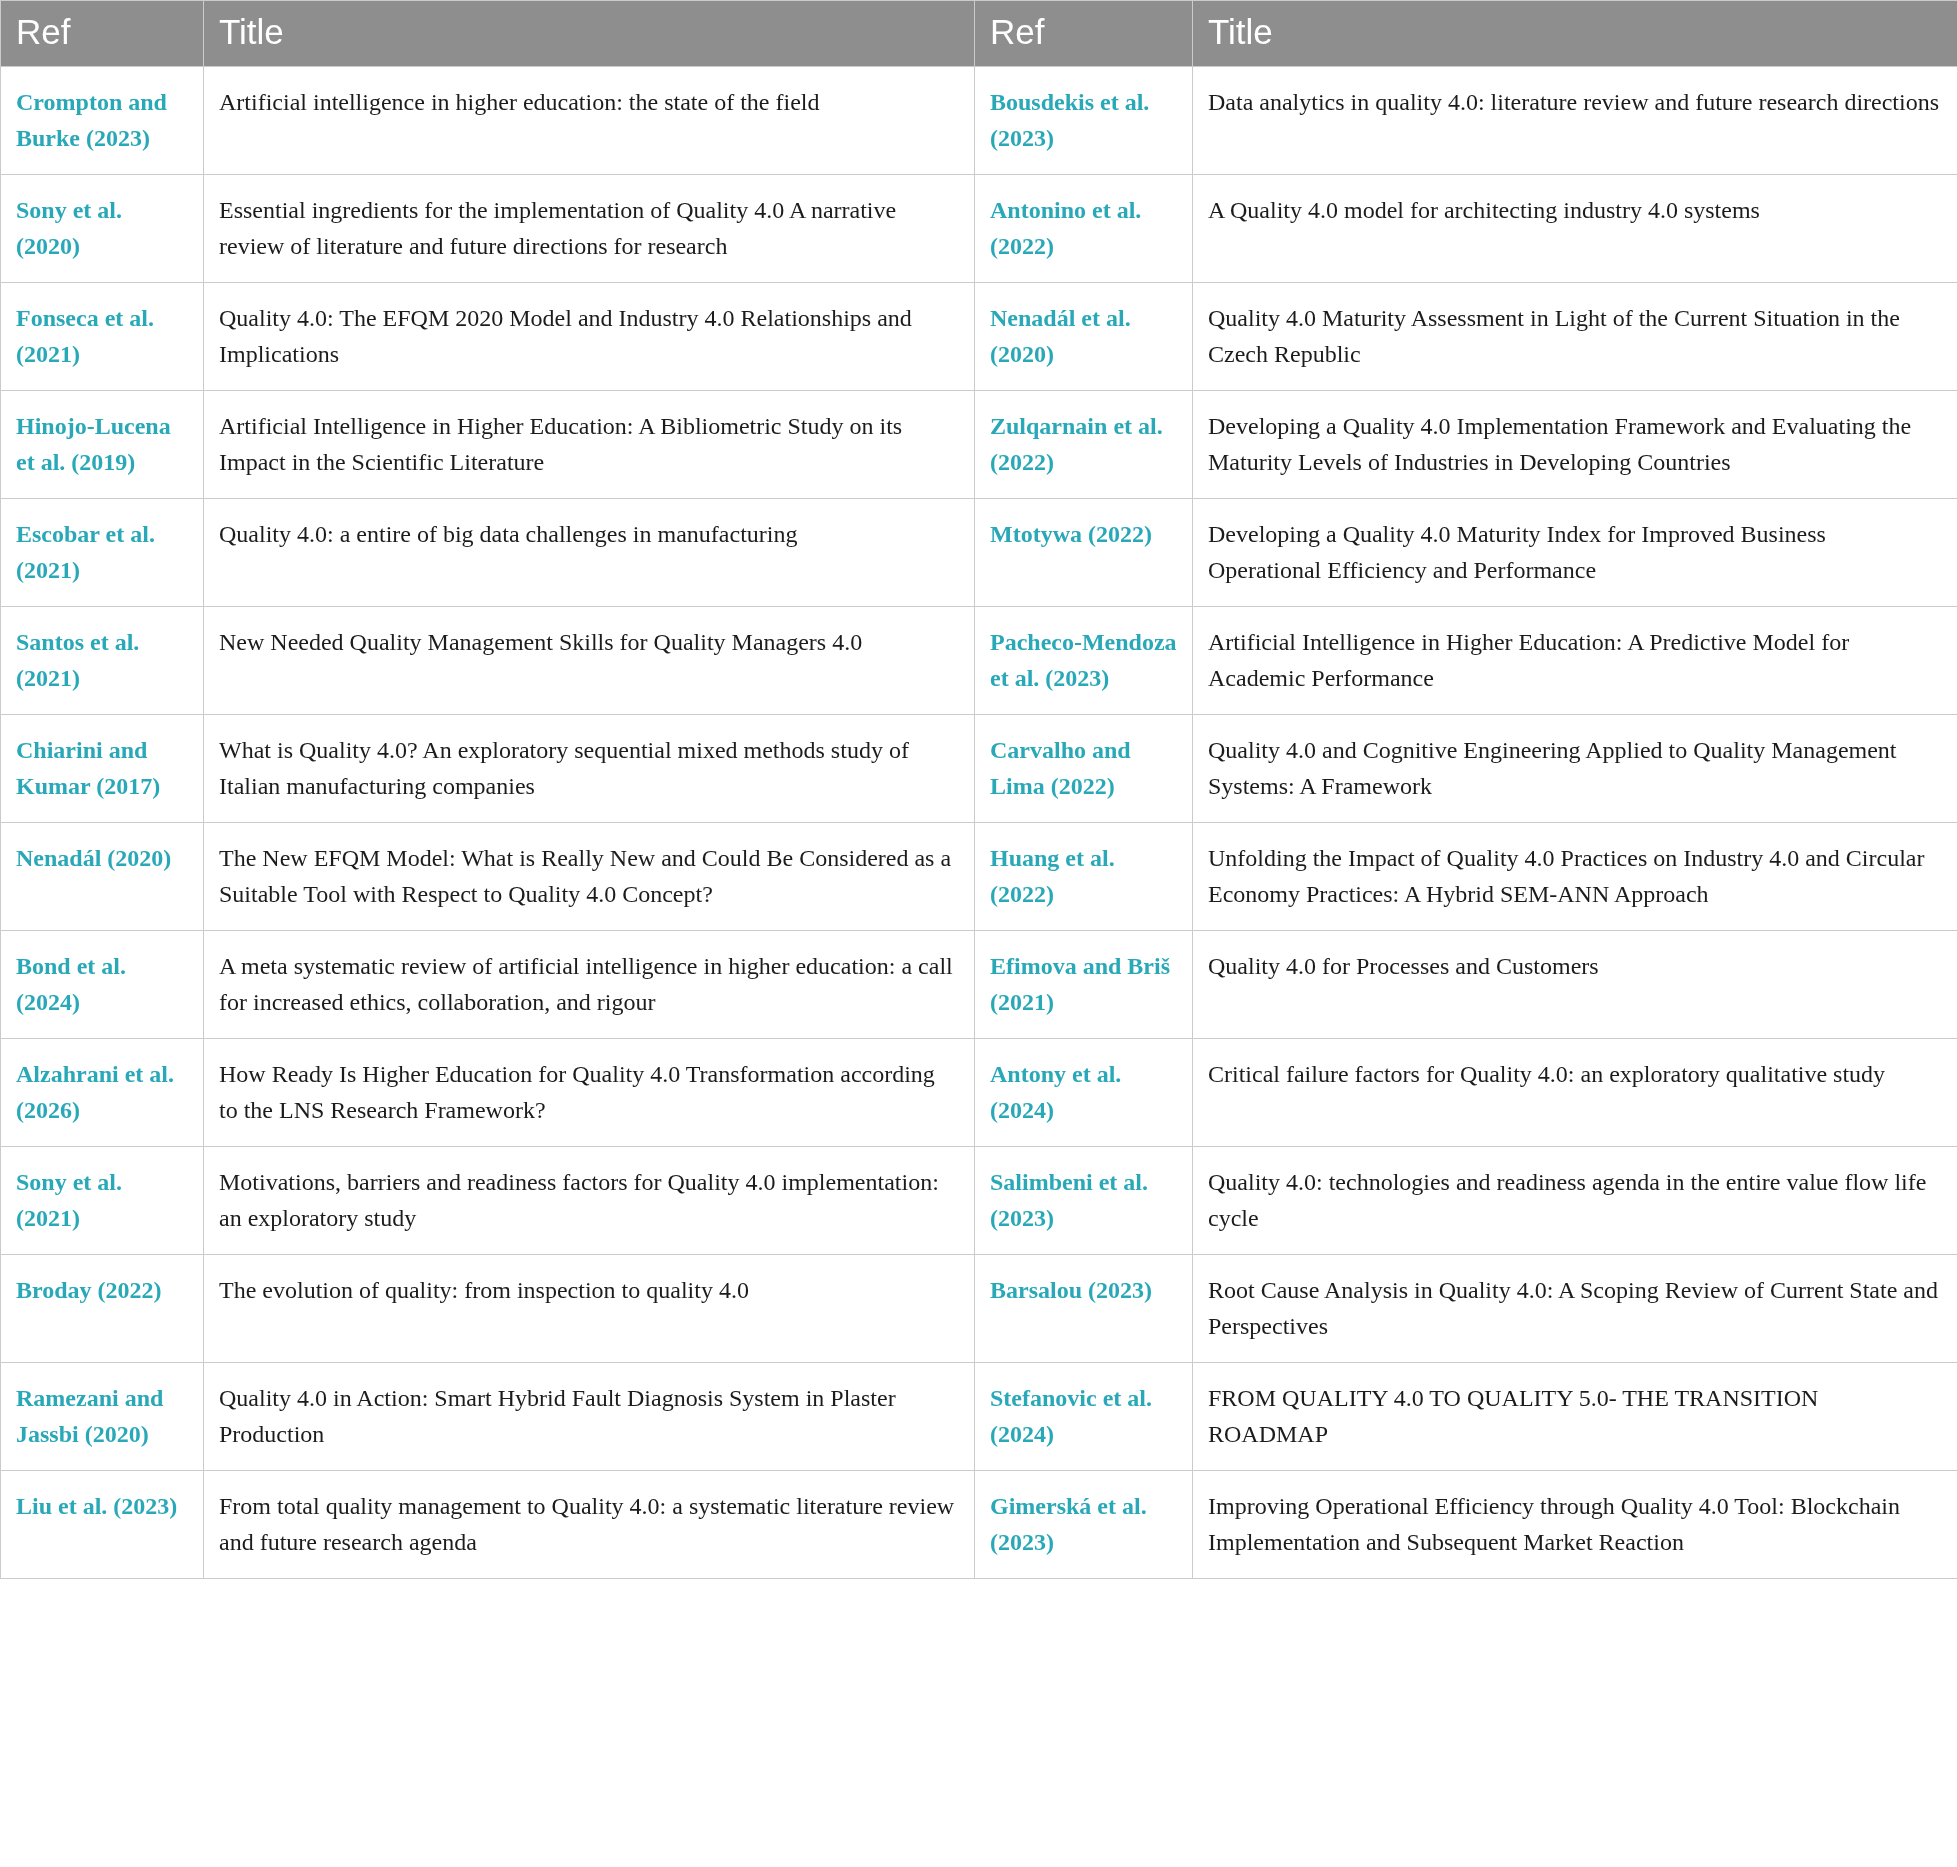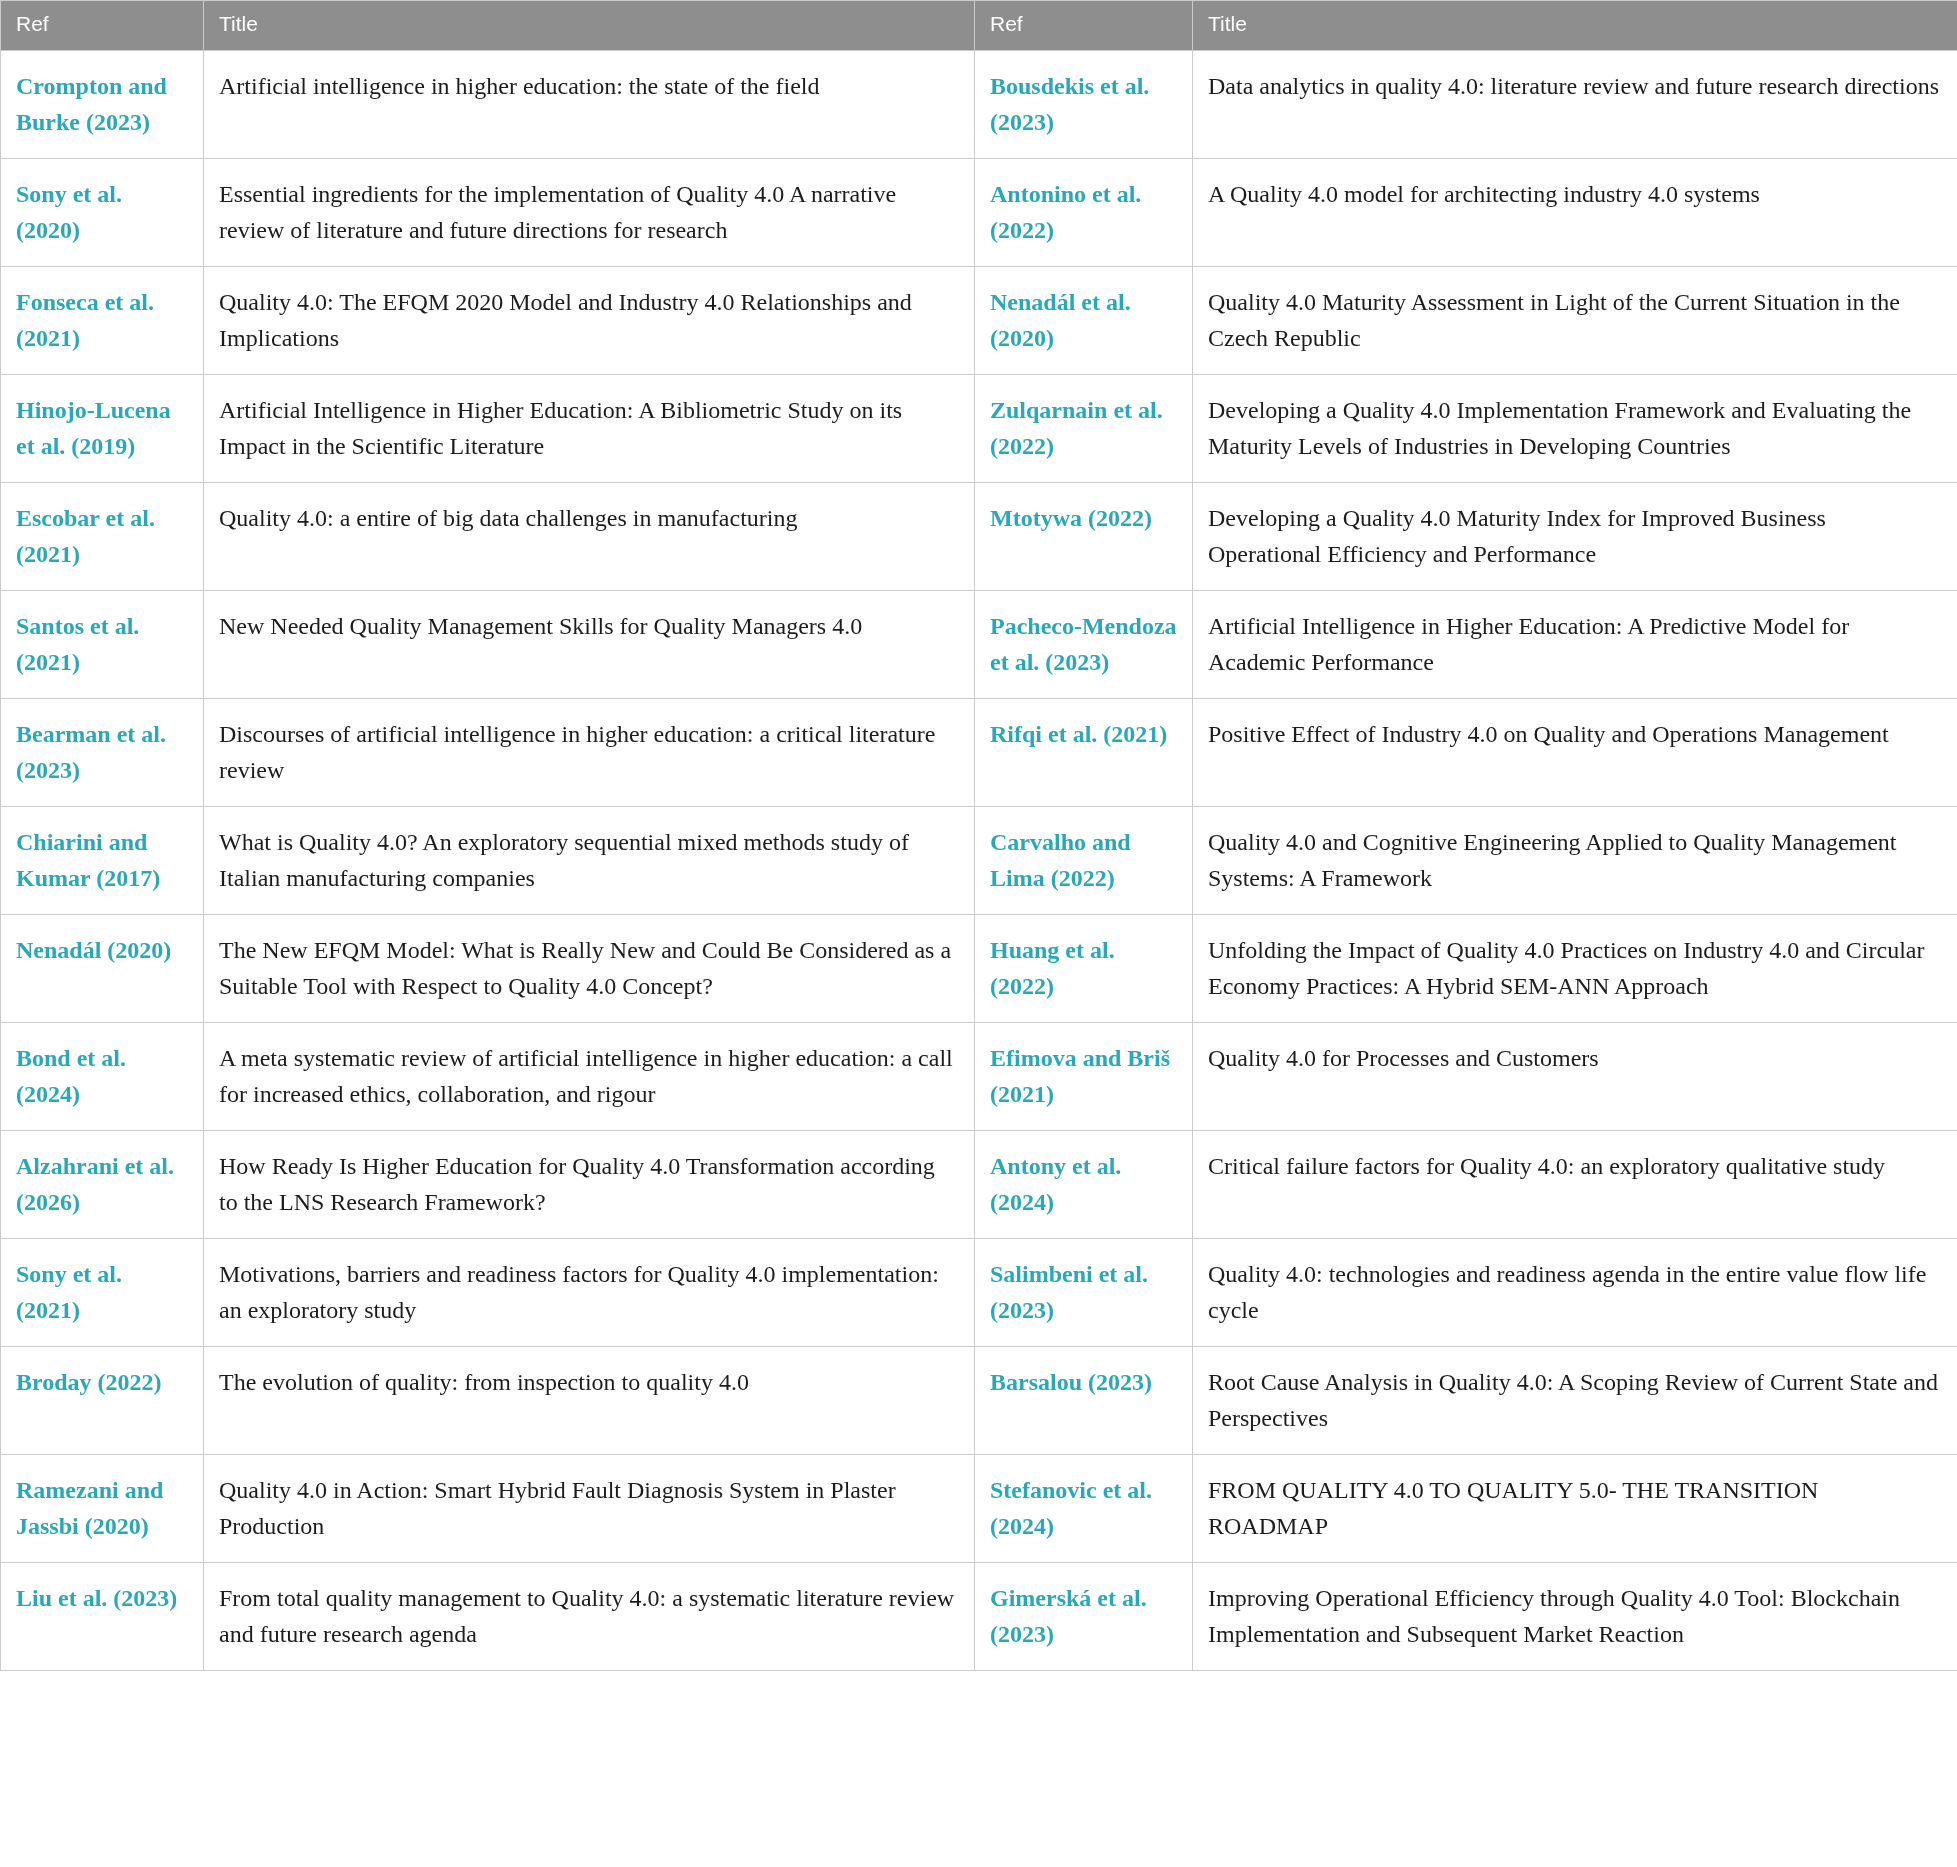--- a/index.html
+++ b/index.html
@@ -25,21 +25,21 @@
     table-layout: fixed;
   }
   col.c-ref-left   { width: 203px; }
   col.c-title-left { width: 771px; }
   col.c-ref-right  { width: 218px; }
   col.c-title-right{ width: 765px; }
   th {
     background: var(--header-bg);
     color: var(--header-text);
     font-family: "Liberation Sans", sans-serif;
-    font-size: 21px;
+    font-size: 35px;
     font-weight: 400;
     text-align: left;
     vertical-align: middle;
     padding: 11.4px 15px 13.2px 15px;
     border: 0.9px solid var(--border-color);
   }
   td {
     border: 0.9px solid var(--border-color);
     vertical-align: top;
     padding: 17px 15px 18px 15px;
@@ -109,26 +109,20 @@
     <td class="title-cell">Developing a Quality 4.0 Maturity Index for Improved Business Operational Efficiency and Performance</td>
   </tr>
 
   <tr>
     <td class="ref-cell"><a class="ref-link">Santos et al. (2021)</a></td>
     <td class="title-cell">New Needed Quality Management Skills for Quality Managers 4.0</td>
     <td class="ref-cell"><a class="ref-link">Pacheco-Mendoza et al. (2023)</a></td>
     <td class="title-cell">Artificial Intelligence in Higher Education: A Predictive Model for Academic Performance</td>
   </tr>
 
-  <tr>
-    <td class="ref-cell"><a class="ref-link">Bearman et al. (2023)</a></td>
-    <td class="title-cell">Discourses of artificial intelligence in higher education: a critical literature review</td>
-    <td class="ref-cell"><a class="ref-link">Rifqi et al. (2021)</a></td>
-    <td class="title-cell">Positive Effect of Industry 4.0 on Quality and Operations Management</td>
-  </tr>
 
   <tr>
     <td class="ref-cell"><a class="ref-link">Chiarini and Kumar (2017)</a></td>
     <td class="title-cell">What is Quality 4.0? An exploratory sequential mixed methods study of Italian manufacturing companies</td>
     <td class="ref-cell"><a class="ref-link">Carvalho and Lima (2022)</a></td>
     <td class="title-cell">Quality 4.0 and Cognitive Engineering Applied to Quality Management Systems: A Framework</td>
   </tr>
 
   <tr>
     <td class="ref-cell"><a class="ref-link">Nenadál (2020)</a></td>

